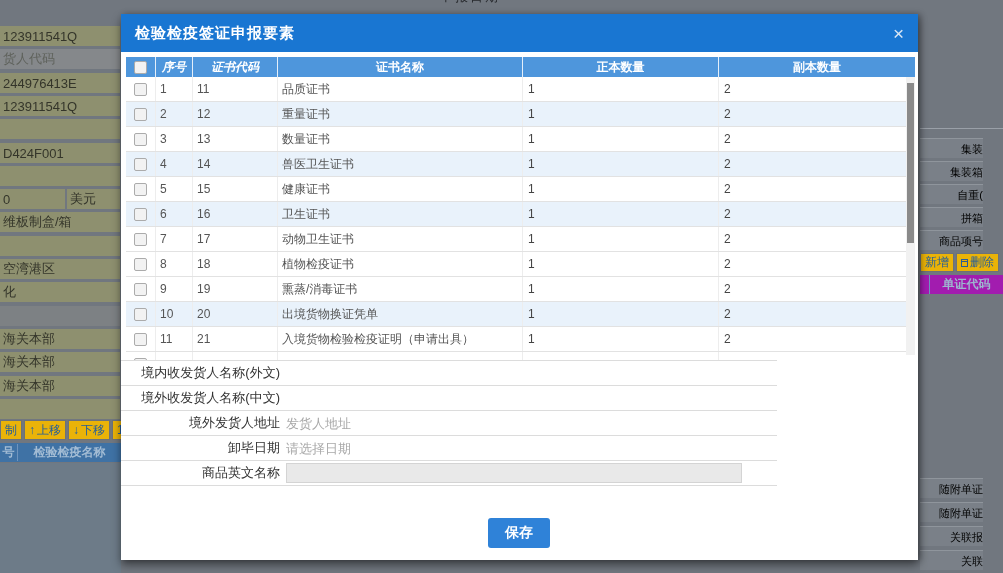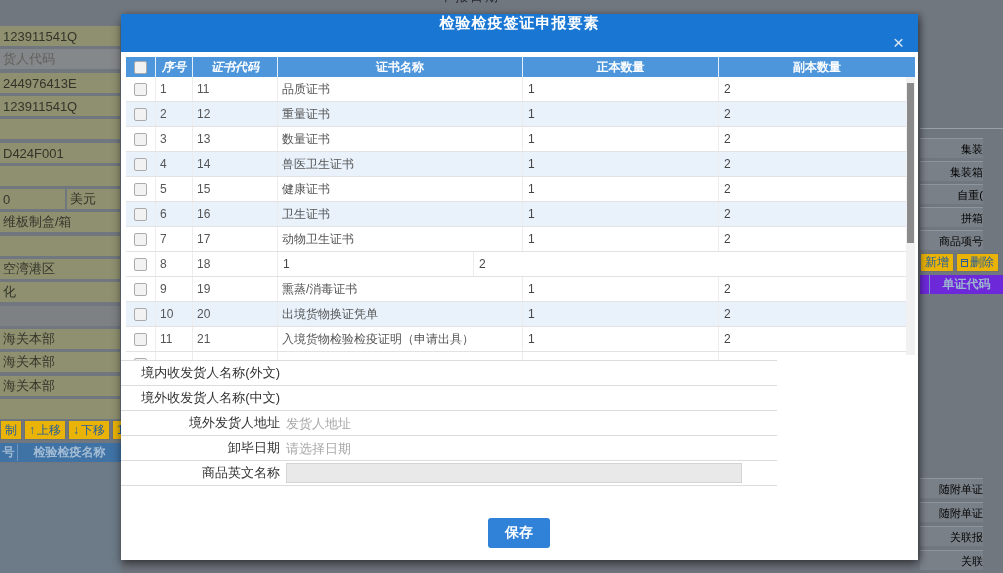--- a/index.html
+++ b/index.html
@@ -48,34 +48,34 @@
   .bg-rlabel, .bg-blabel {
     position:absolute; left:0; width:63px; height:20px;
     background:#7a8088; border-top:1px solid #8f959c;
     color:#000000; font-size:11px; text-align:right;
     overflow:hidden; white-space:nowrap; line-height:20px;
   }
   .bg-rtoolbar { position:absolute; left:0; top:253px; width:83px; height:19px; display:flex; gap:2px; overflow:hidden; }
   .trash-ico { display:inline-block; width:7px; height:8px; border:1px solid #2a5d99; border-top:3px double #2a5d99; margin-right:2px; }
   .rgrid-head {
     position:absolute; left:0; top:275px; width:83px; height:19px;
-    background:#6d28d9; color:#9db7cf; font-size:12px; font-weight:bold;
+    background:#a21caf; color:#9db7cf; font-size:12px; font-weight:bold;
     display:flex; align-items:center; overflow:hidden;
   }
   .rgrid-head .g1 { width:10px; border-right:1px solid #6f94bd; height:100%; }
   .rgrid-head .g2 { flex:1; text-align:center; }
 
   
   .modal {
     position:absolute; left:121px; top:14px; width:797px; height:546px;
     background:#fff; box-shadow:0 5px 9px rgba(0,0,0,.45), 3px 0 6px rgba(0,0,0,.25);
   }
   .m-title {
     height:38px; background:var(--modal_header,#1976d2);
-    display:flex; align-items:center; padding:0 14px;flex-direction:column;
+    display:flex; align-items:center; padding:0 14px;
   }
   .m-title .t { color:#fff; font-size:15px; font-weight:bold; letter-spacing:1px; }
   .m-close { margin-left:auto; color:#d9e6f4; font-size:19px; line-height:19px; cursor:pointer; }
 
   .m-table { position:absolute; left:5px; top:43px; width:789px; font-size:12px; }
   .t-head {
     display:flex; height:20px; background:var(--table_header,#4e96dc);
     color:#fff; font-weight:bold; align-items:center;
   }
   .t-head .c { border-right:1px solid rgba(255,255,255,.85); }
@@ -380,20 +380,21 @@
             <div class="c orig">1</div>
             <div class="c copy">2</div>
           </div>
 
           <div class="trow">
             <div class="c chk">
               <span class="cb"></span>
             </div>
             <div class="c no">8</div>
             <div class="c code">18</div>
+            <div class="c name">植物检疫证书</div>
             <div class="c orig">1</div>
             <div class="c copy">2</div>
           </div>
 
           <div class="trow">
             <div class="c chk">
               <span class="cb"></span>
             </div>
             <div class="c no">9</div>
             <div class="c code">19</div>

